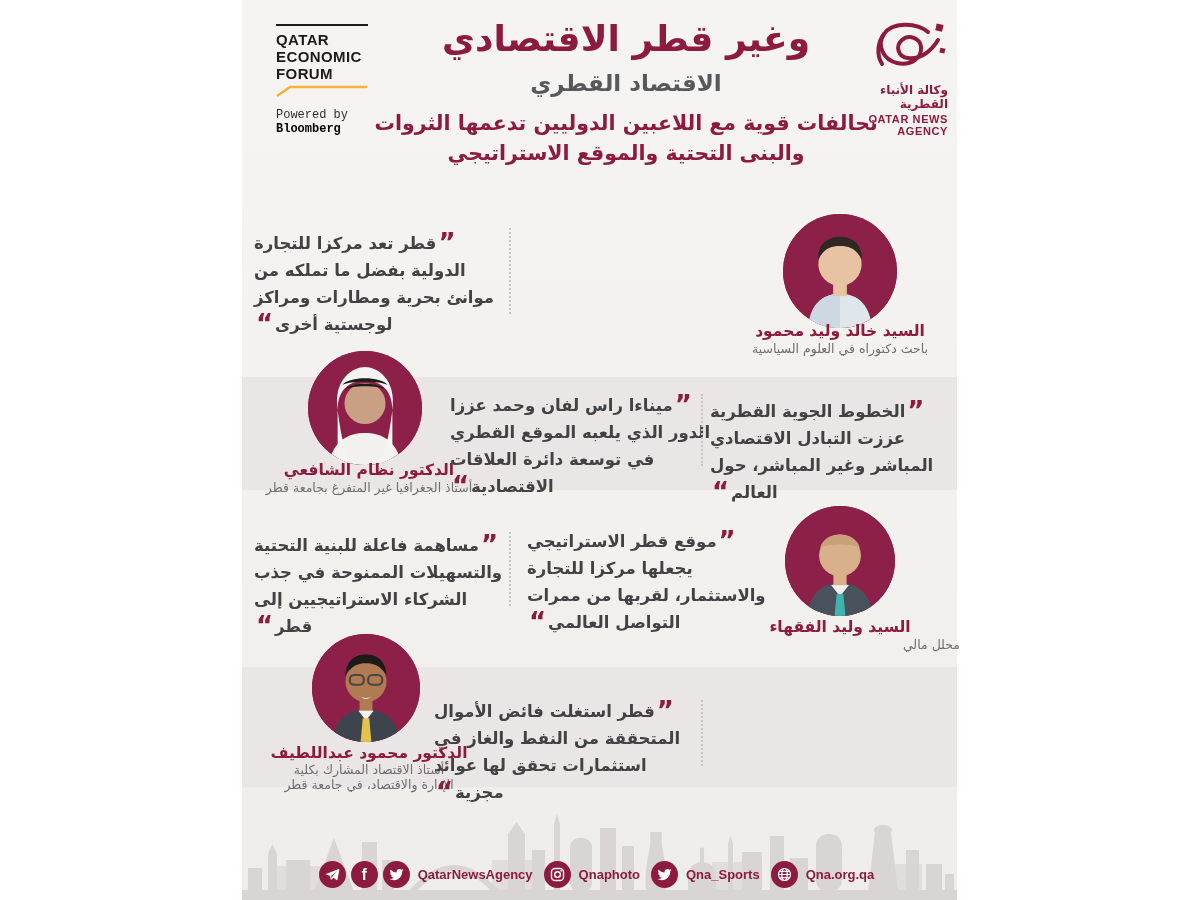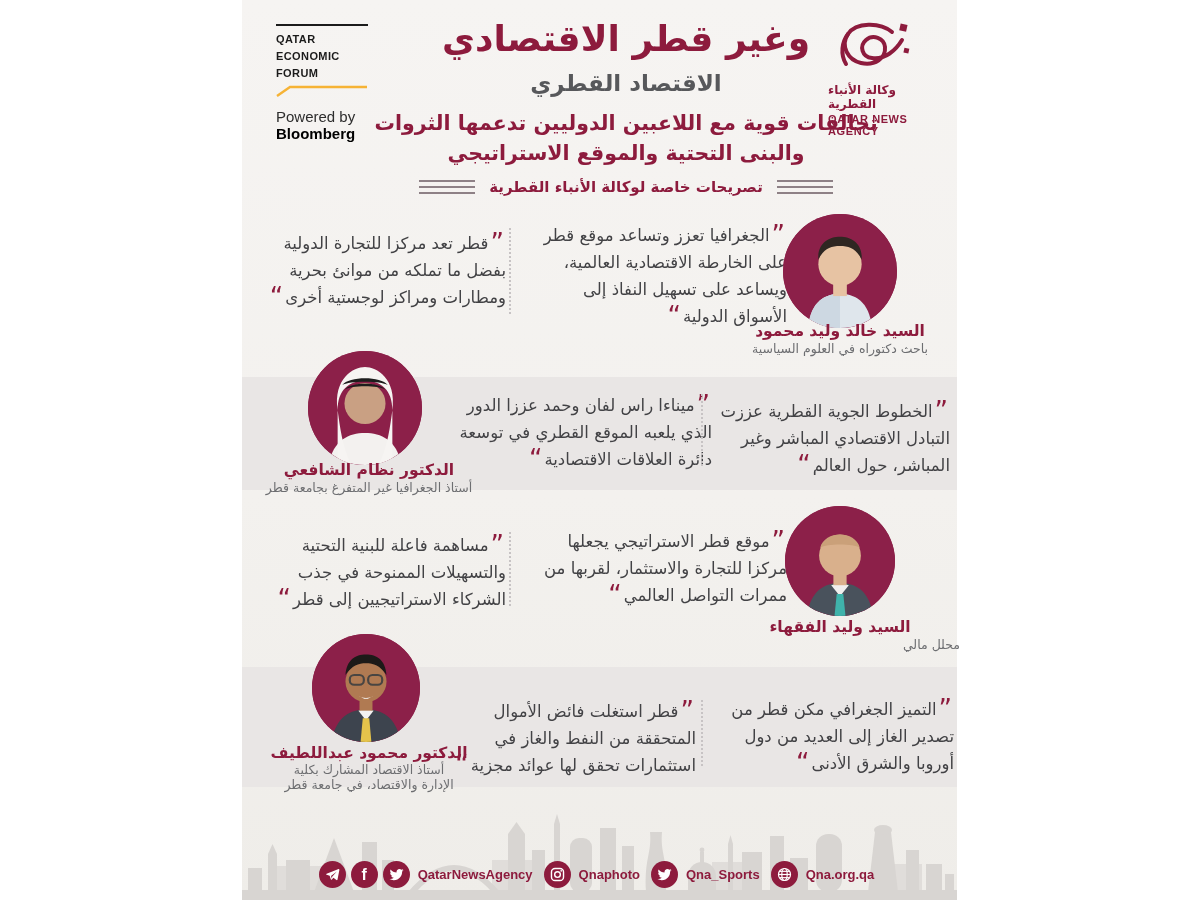--- a/index.html
+++ b/index.html
@@ -7,43 +7,43 @@
   #canvas{position:relative;width:1200px;height:900px;background:#ffffff;overflow:hidden;}
   .content{position:absolute;left:242px;top:0;width:715px;height:900px;
     background:linear-gradient(180deg,#f6f4f2 0%,#f3f1ee 55%,#efede9 100%);}
   .abs{position:absolute;}
   .center{text-align:center;}
   .rtl{direction:rtl;unicode-bidi:embed;}
 
   
   .qef{left:34px;top:24px;width:100px;color:#1b1b1b;}
   .qef .rule{width:92px;border-top:2px solid #1b1b1b;margin-bottom:5px;}
-  .qef .l{font-size:11px;font-weight:bold;letter-spacing:.4px;line-height:17px;font-family:"Liberation Sans",sans-serif;}
-  .qef .powered{margin-top:7px;font-size:15px;color:#2d2d2d;font-family:Liberation Sans, sans-serif;}
+  .qef .l{font-size:15px;font-weight:bold;letter-spacing:.4px;line-height:17px;font-family:"Liberation Sans",sans-serif;}
+  .qef .powered{margin-top:7px;font-size:12px;color:#2d2d2d;font-family:Liberation Mono, monospace;}
   .qef .powered b{color:#000;}
 
   .page-title{left:54px;top:18px;width:660px;font-size:36px;font-weight:bold;color:#8d1b3d;}
   .page-subtitle{left:54px;top:70px;width:660px;font-size:23px;font-weight:bold;color:#57585b;}
   .tagline{left:54px;top:108px;width:660px;font-size:20.5px;font-weight:bold;color:#8d1b3d;line-height:30px;}
 
-  .qna{left:586px;top:20px;width:120px;text-align:left;}
+  .qna{left:586px;top:20px;width:120px;text-align:right;}
   .qna .ar{font-size:12px;font-weight:bold;color:#8d1b3d;direction:rtl;margin-top:1px;}
   .qna .en{font-size:11px;font-weight:bold;color:#8d1b3d;letter-spacing:.6px;font-family:"Liberation Sans",sans-serif;margin-top:2px;}
 
   .badge-wrap{left:54px;top:178px;width:660px;display:flex;align-items:center;justify-content:center;gap:14px;}
   .badge-lines{display:flex;flex-direction:column;gap:4px;}
   .badge-lines i{display:block;width:56px;height:2px;background:#8e8186;}
   .badge-text{font-size:15px;font-weight:bold;color:#8d1b3d;direction:rtl;white-space:nowrap;}
 
   
   .band{left:0;width:715px;background:#e9e6e5;}
   .band1{top:377px;height:113px;}
   .band2{top:667px;height:120px;}
 
-  .quote{direction:rtl;text-align:right;font-weight:normal;color:#424245;font-size:16.5px;line-height:27px;}
+  .quote{direction:rtl;text-align:left;font-weight:bold;color:#424245;font-size:16.5px;line-height:27px;}
   .qm{color:#8d1b3d;font-size:26px;line-height:0;position:relative;top:3px;padding:0 2px;}
   .vsep{width:0;border-left:2px dotted #c7c3c4;}
 
   .avatar{border-radius:50%;background:#8c2049;overflow:hidden;}
   .avatar svg{display:block;width:100%;height:100%;}
   .pname{color:#8d1b3d;font-weight:bold;font-size:15.5px;text-align:center;direction:rtl;line-height:18px;}
   .ptitle{color:#6d6e71;font-size:12.5px;text-align:center;direction:rtl;line-height:15px;}
 
   
   .skyline{left:0;bottom:0;width:715px;height:96px;}
@@ -85,41 +85,25 @@
       <div class="ar">وكالة الأنباء القطرية</div>
       <div class="en">QATAR NEWS AGENCY</div>
     </div>
 
     <div class="abs page-title center rtl">وغير قطر الاقتصادي</div>
     <div class="abs page-subtitle center rtl">الاقتصاد القطري</div>
     <div class="abs tagline center rtl">
       <div>تحالفات قوية مع اللاعبين الدوليين تدعمها الثروات</div>
       <div>والبنى التحتية والموقع الاستراتيجي</div>
     </div>
-    <div class="abs badge-wrap">
-      <div class="badge-lines">
-          <i></i>
-          <i></i>
-          <i></i>
-        </div>
-      <div class="badge-text">تصريحات خاصة لوكالة الأنباء القطرية</div>
-      <div class="badge-lines">
-          <i></i>
-          <i></i>
-          <i></i>
-        </div>
-    </div>
 
     <div class="abs quote" style="left:12px;top:230px;width:252px;">
       <span class="qm">”</span><span>قطر تعد مركزا للتجارة الدولية بفضل ما تملكه من موانئ بحرية ومطارات ومراكز لوجستية أخرى</span><span class="qm">“</span>
     </div>
     <div class="abs vsep" style="left:267px;top:228px;height:86px;"></div>
-    <div class="abs quote" style="left:285px;top:222px;width:260px;">
-      <span class="qm">”</span><span>الجغرافيا تعزز وتساعد موقع قطر على الخارطة الاقتصادية العالمية، ويساعد على تسهيل النفاذ إلى الأسواق الدولية</span><span class="qm">“</span>
-    </div>
     <div class="abs avatar" style="left:541px;top:214px;width:114px;height:114px;">
       <svg viewBox="0 0 100 100">
         <rect width="100" height="100" fill="#8c2049"></rect>
         <path d="M22 100 C24 76 38 70 50 70 C62 70 76 76 78 100 Z" fill="#dfe6ec"></path>
         <path d="M22 100 C24 76 38 70 50 70 L50 100 Z" fill="#cdd8e2"></path>
         <circle cx="50" cy="44" r="19" fill="#e7c3a3"></circle>
         <path d="M31 40 C30 26 40 20 50 20 C60 20 70 26 69 40 C64 30 58 28 50 28 C42 28 36 30 31 40 Z" fill="#2f2722"></path>
         <rect x="44" y="60" width="12" height="12" fill="#e7c3a3"></rect>
       </svg>
     </div>
@@ -182,23 +166,20 @@
         <path d="M43 57 C46 60 54 60 57 57 L50 61 Z" fill="#f7f4f2"></path>
         <rect x="44" y="60" width="12" height="11" fill="#b07a52"></rect>
       </svg>
     </div>
     <div class="abs pname" style="left:7px;top:744px;width:240px;">الدكتور محمود عبداللطيف</div>
     <div class="abs ptitle" style="left:37px;top:762px;width:180px;">أستاذ الاقتصاد المشارك بكلية الإدارة والاقتصاد، في جامعة قطر</div>
     <div class="abs quote" style="left:192px;top:698px;width:262px;">
       <span class="qm">”</span><span>قطر استغلت فائض الأموال المتحققة من النفط والغاز في استثمارات تحقق لها عوائد مجزية</span><span class="qm">“</span>
     </div>
     <div class="abs vsep" style="left:459px;top:700px;height:66px;"></div>
-    <div class="abs quote" style="left:468px;top:696px;width:244px;">
-      <span class="qm">”</span><span>التميز الجغرافي مكن قطر من تصدير الغاز إلى العديد من دول أوروبا والشرق الأدنى</span><span class="qm">“</span>
-    </div>
 
     <svg class="abs skyline" viewBox="0 0 715 96">
       <g fill="#e0ddda">
         <rect x="30" y="62" width="60" height="26"></rect>
           <rect x="250" y="56" width="40" height="32"></rect>
         <rect x="470" y="58" width="46" height="30"></rect>
           <rect x="640" y="60" width="40" height="28"></rect>
       </g>
       <g fill="#d8d5d2">
         <rect x="6" y="64" width="14" height="24"></rect>

